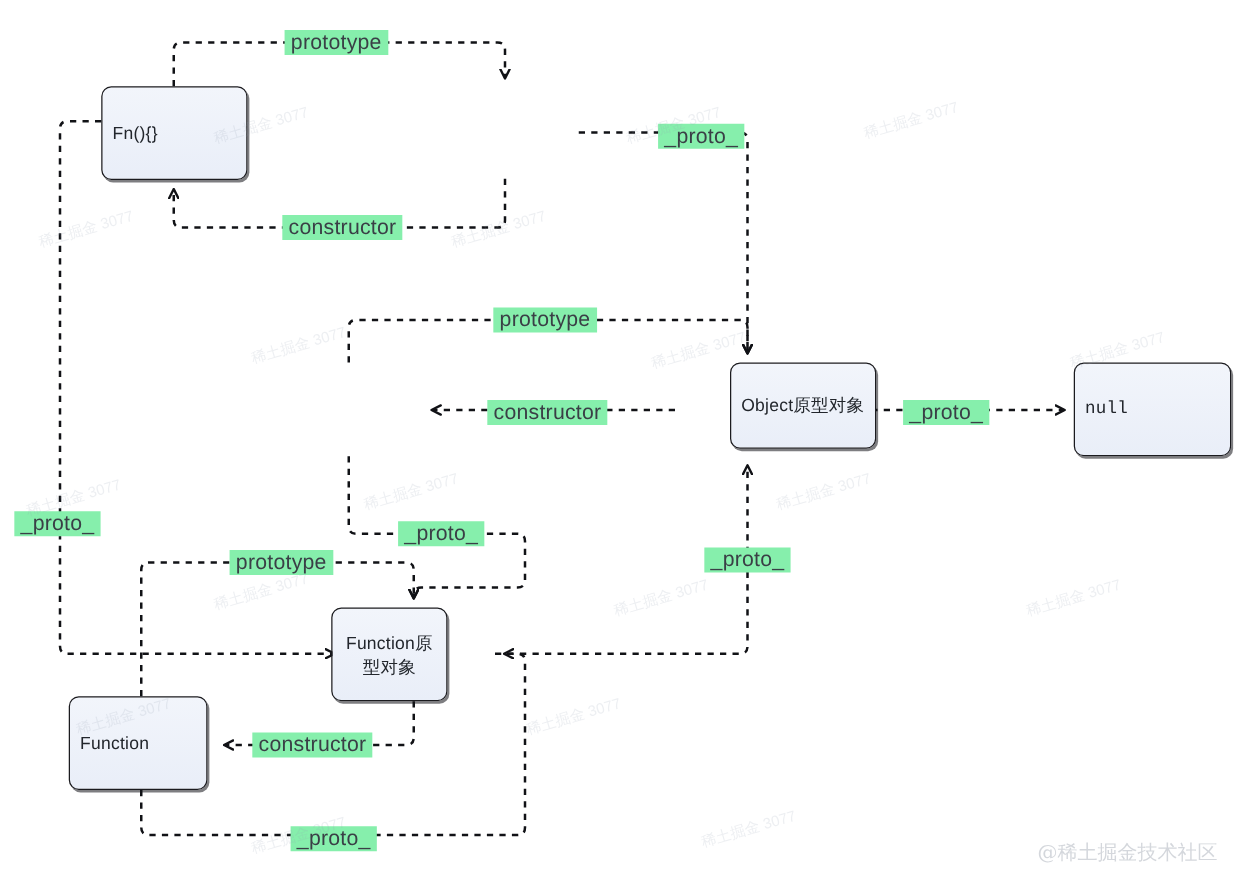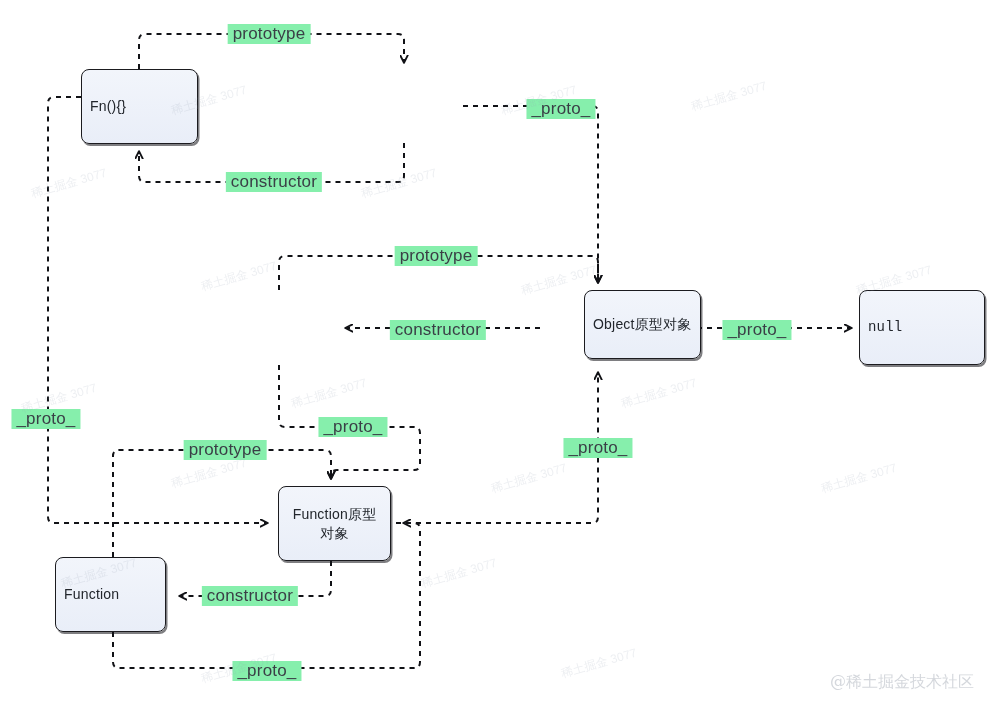--- a/index.html
+++ b/index.html
@@ -115,21 +115,21 @@
 
 
   <div class="node" style="left:540px;top:290px;width:117px;height:69px;margin-left:44px;">
     <span class="node-label">Object原型对象</span>
   </div>
 
   <div class="node" style="left:859px;top:290px;width:126px;height:75px;font-family:Liberation Mono, monospace;">
     <span class="node-label">null</span>
   </div>
 
-  <div class="node" style="left:278px;top:486px;width:113px;height:75px;">
+  <div class="node" style="left:265px;top:486px;width:93px;height:75px;">
     <span class="node-label">Function原型对象</span>
   </div>
 
   <div class="node" style="left:55px;top:557px;width:111px;height:75px;">
     <span class="node-label">Function</span>
   </div>
 
   <span class="edge-label" style="left:269px;top:34px;">prototype</span>
   <span class="edge-label" style="left:274px;top:182px;">constructor</span>
   <span class="edge-label" style="left:561px;top:109px;">_proto_</span>

